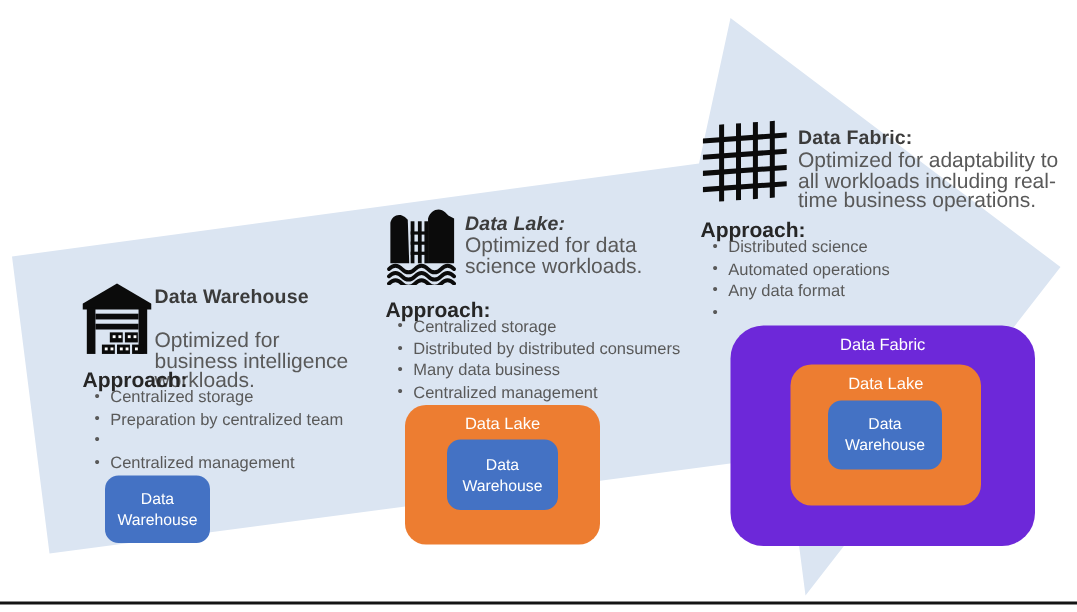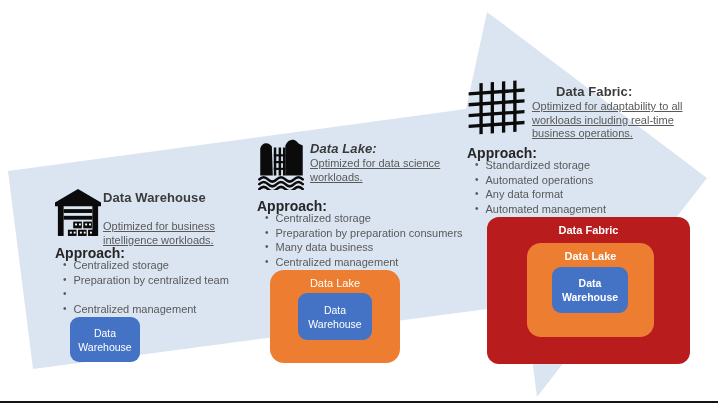--- a/index.html
+++ b/index.html
@@ -3,49 +3,49 @@
 <meta charset="utf-8">
 <style>
   html,body{margin:0;padding:0;background:#ffffff;}
   .canvas{
     position:relative;width:718px;height:408px;overflow:hidden;
     background:#ffffff;font-family:"Liberation Sans",sans-serif;
   }
   .arrow-svg{position:absolute;left:0;top:0;}
   .icon-svg{position:absolute;}
   .sec-title{position:absolute;font-size:13px;font-weight:bold;color:#3b3b3b;letter-spacing:.1px;}
-  .sec-sub{position:absolute;font-size:11px;color:#595959;line-height:13.5px;text-decoration:underline;}
+  .sec-sub{position:absolute;font-size:14px;color:#595959;line-height:13.5px;}
   .approach{position:absolute;font-size:14px;font-weight:bold;color:#262626;}
   .bullets{position:absolute;font-size:11px;color:#595959;}
   .bullet-row{display:flex;line-height:14.5px;}
   .dot{margin-left:8px;margin-right:7px;font-size:10px;color:#595959;}
   .nest-box{position:absolute;box-sizing:border-box;}
   .box-blue{background:#4472c4;border-radius:9px;display:flex;align-items:center;justify-content:center;}
   .box-orange{background:#ed7d31;border-radius:14px;}
-  .box-green{background:#b91c1c;border-radius:12px;font-weight:bold;}
+  .box-green{background:#6d28d9;border-radius:22px;}
   .box-label{color:#ffffff;font-size:10.5px;text-align:center;white-space:pre-line;line-height:14px;}
   .box-top-label{display:block;padding-top:7px;color:#ffffff;font-size:11px;text-align:center;line-height:13px;}
   
   .s1-icon{left:55px;top:188px;}
   .s1-title{left:103px;top:190px;width:150px;}
   .s1-sub{left:103px;top:220px;width:140px;}
   .s1-approach{left:55px;top:245px;}
   .s1-bullets{left:55px;top:258px;}
   .s1-box{left:70px;top:317px;width:70px;height:45px;}
   
   .s2-icon{left:257px;top:134px;}
   .s2-title{left:310px;top:141px;width:120px;font-style:italic;}
   .s2-sub{left:310px;top:157px;width:150px;}
   .s2-approach{left:257px;top:198px;}
   .s2-bullets{left:257px;top:211px;}
   .s2-box{left:270px;top:270px;width:130px;height:93px;}
   .s2-inner-blue{left:28px;top:23px;width:74px;height:47px;}
   
   .s3-icon{left:466px;top:80px;}
-  .s3-title{left:556px;top:84px;width:120px;}
+  .s3-title{left:532px;top:84px;width:120px;}
   .s3-sub{left:532px;top:100px;width:178px;}
   .s3-approach{left:467px;top:145px;}
   .s3-bullets{left:467px;top:158px;}
   .s3-box{left:487px;top:217px;width:203px;height:147px;}
   .s3-inner-orange{left:40px;top:26px;width:127px;height:94px;}
   .s3-inner-blue{left:25px;top:24px;width:76px;height:46px;}
   .bottom-line{position:absolute;left:0;top:401px;width:718px;height:2px;background:#141414;}
 </style>
 </head>
 <body>
@@ -126,21 +126,21 @@
   <div class="sec-title s2-title">Data Lake:</div>
   <div class="sec-sub s2-sub">Optimized for data science workloads.</div>
   <div class="approach s2-approach">Approach:</div>
   <div class="bullets s2-bullets">
     <div class="bullet-row">
         <span class="dot">•</span>
         <span>Centralized storage</span>
       </div>
     <div class="bullet-row">
         <span class="dot">•</span>
-        <span>Preparation by preparation consumers</span>
+        <span>Distributed by distributed consumers</span>
       </div>
     <div class="bullet-row">
         <span class="dot">•</span>
         <span>Many data business</span>
       </div>
     <div class="bullet-row">
         <span class="dot">•</span>
         <span>Centralized management</span>
       </div>
   </div>
@@ -163,33 +163,32 @@
       <rect x="38" y="2" width="3.4" height="52"></rect>
       <rect x="49.5" y="2" width="3.4" height="52"></rect>
     </g>
   </svg>
   <div class="sec-title s3-title">Data Fabric:</div>
   <div class="sec-sub s3-sub">Optimized for adaptability to all workloads including real-time business operations.</div>
   <div class="approach s3-approach">Approach:</div>
   <div class="bullets s3-bullets">
     <div class="bullet-row">
         <span class="dot">•</span>
-        <span>Standardized storage</span>
+        <span>Distributed science</span>
       </div>
     <div class="bullet-row">
         <span class="dot">•</span>
         <span>Automated operations</span>
       </div>
     <div class="bullet-row">
         <span class="dot">•</span>
         <span>Any data format</span>
       </div>
     <div class="bullet-row">
         <span class="dot">•</span>
-        <span>Automated management</span>
       </div>
   </div>
   <div class="nest-box box-green s3-box">
     <span class="box-top-label">Data Fabric</span>
     <div class="nest-box box-orange s3-inner-orange">
       <span class="box-top-label">Data Lake</span>
       <div class="nest-box box-blue s3-inner-blue">
         <span class="box-label">Data
 Warehouse</span>
       </div>

